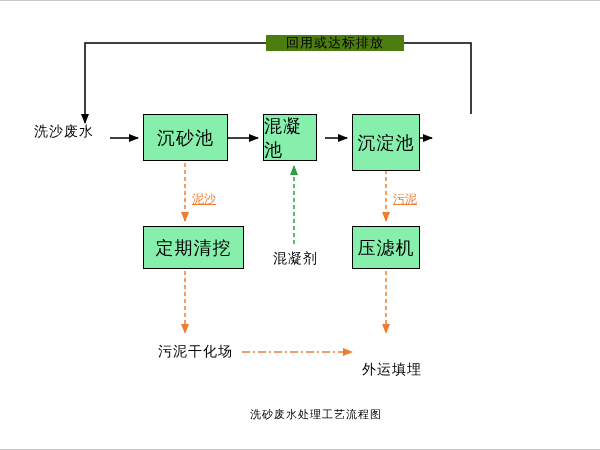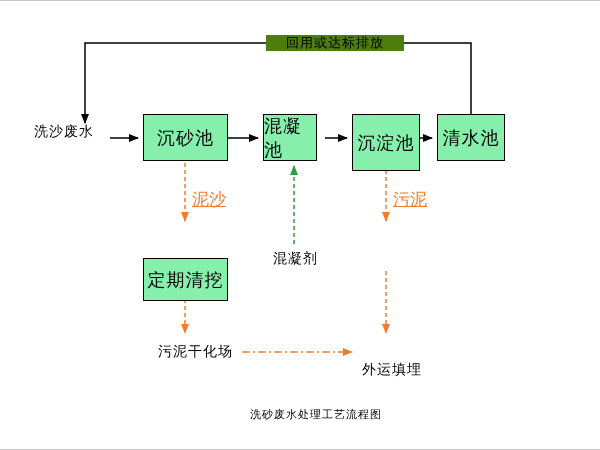--- a/index.html
+++ b/index.html
@@ -36,21 +36,21 @@
   .lbl { position: absolute; font-size: 14px; line-height: 16px; letter-spacing: 1px; white-space: nowrap; }
 
   .top-label {
     background: #4d7c0f;
     text-align: center;
     font-size: 13px;
     padding: 0 6px;
   }
 
   .small-orange {
-    font-size: 17px;
+    font-size: 12px;
     line-height: 12px;
     color: #ED7D31;
     text-decoration: underline;
     letter-spacing: 0;
     text-align: right;
   }
 
   .diagram-title {
     position: absolute;
     left: 16px;
@@ -99,23 +99,23 @@
     <line x1="294" y1="243" x2="294" y2="165" stroke="#2E9E3E" stroke-width="1.5" stroke-dasharray="4 3" marker-end="url(#ah-green)"></line>
   </svg>
 
   <div class="lbl top-label" style="left:266px; top:34px; width:138px;">回用或达标排放</div>
 
   <div class="lbl" style="left:34px; top:122px;">洗沙废水</div>
 
   <div class="box" style="left:143px; top:113px; width:85px; height:47px;">沉砂池</div>
   <div class="box" style="left:263px; top:113px; width:54px; height:47px;">混凝池</div>
   <div class="box" style="left:352px; top:113px; width:68px; height:57px;">沉淀池</div>
-  <div class="box" style="left:437px; top:113px; width:68px; height:47px;">清水池</div>
 
-  <div class="box" style="left:143px; top:225px; width:85px; height:43px;margin-top:32px;">定期清挖</div>
+  <div class="box" style="left:143px; top:225px; width:101px; height:43px;">定期清挖</div>
+  <div class="box" style="left:352px; top:225px; width:68px; height:43px;">压滤机</div>
 
   <div class="lbl small-orange" style="left:192px; top:192px;">泥沙</div>
   <div class="lbl small-orange" style="left:393px; top:192px;">污泥</div>
   <div class="lbl" style="left:273px; top:249px;">混凝剂</div>
   <div class="lbl" style="left:150px; top:342px;margin-left:8px;">污泥干化场</div>
   <div class="lbl" style="left:362px; top:360px;">外运填埋</div>
 
   <div class="diagram-title">洗砂废水处理工艺流程图</div>
 
 </div>

